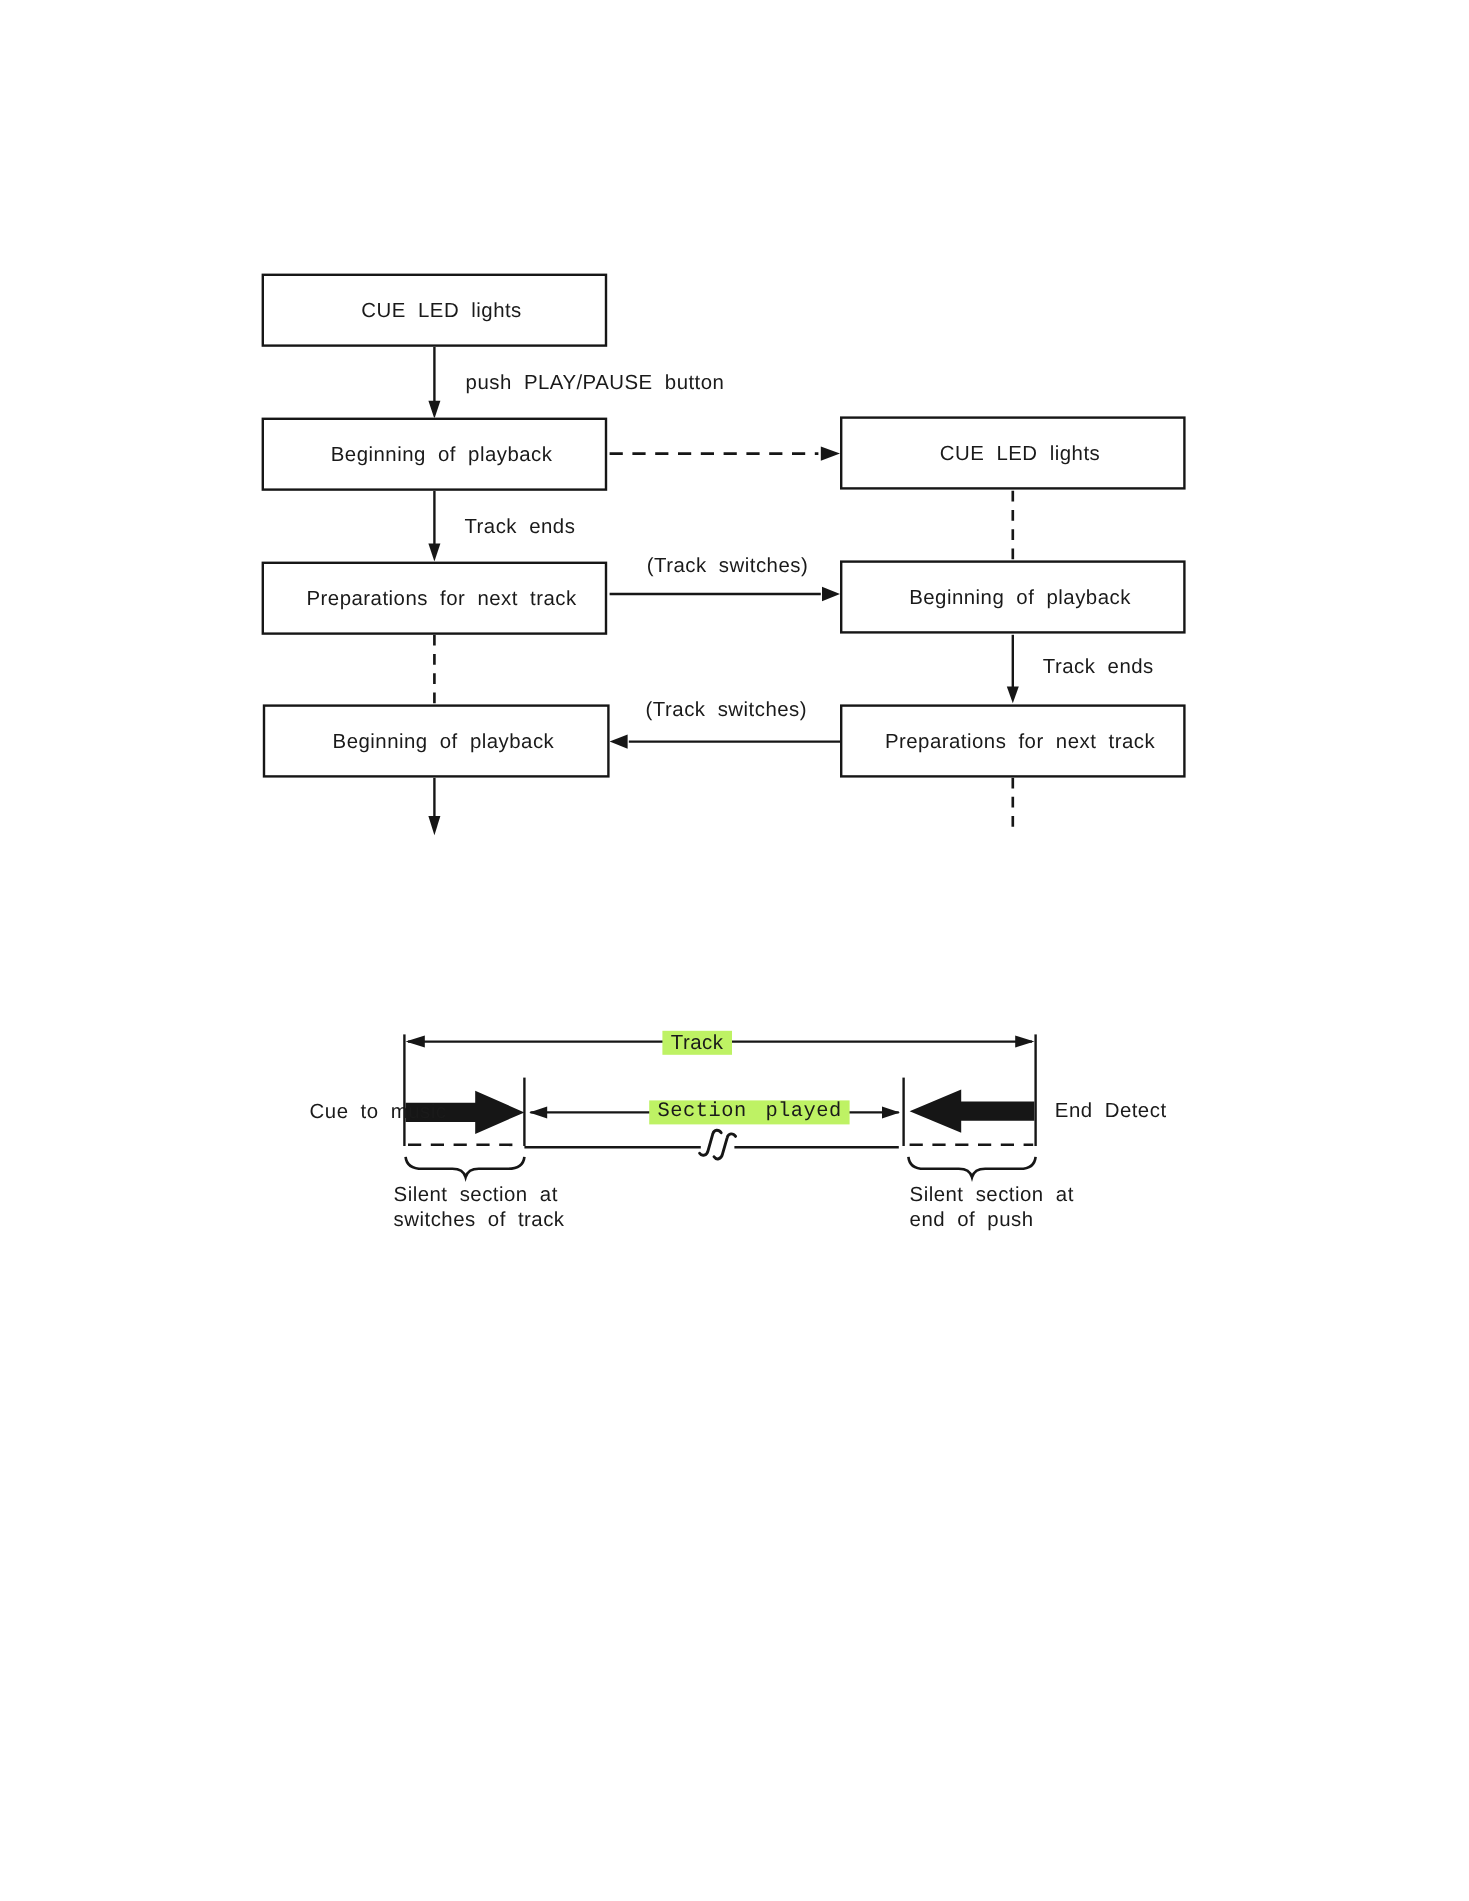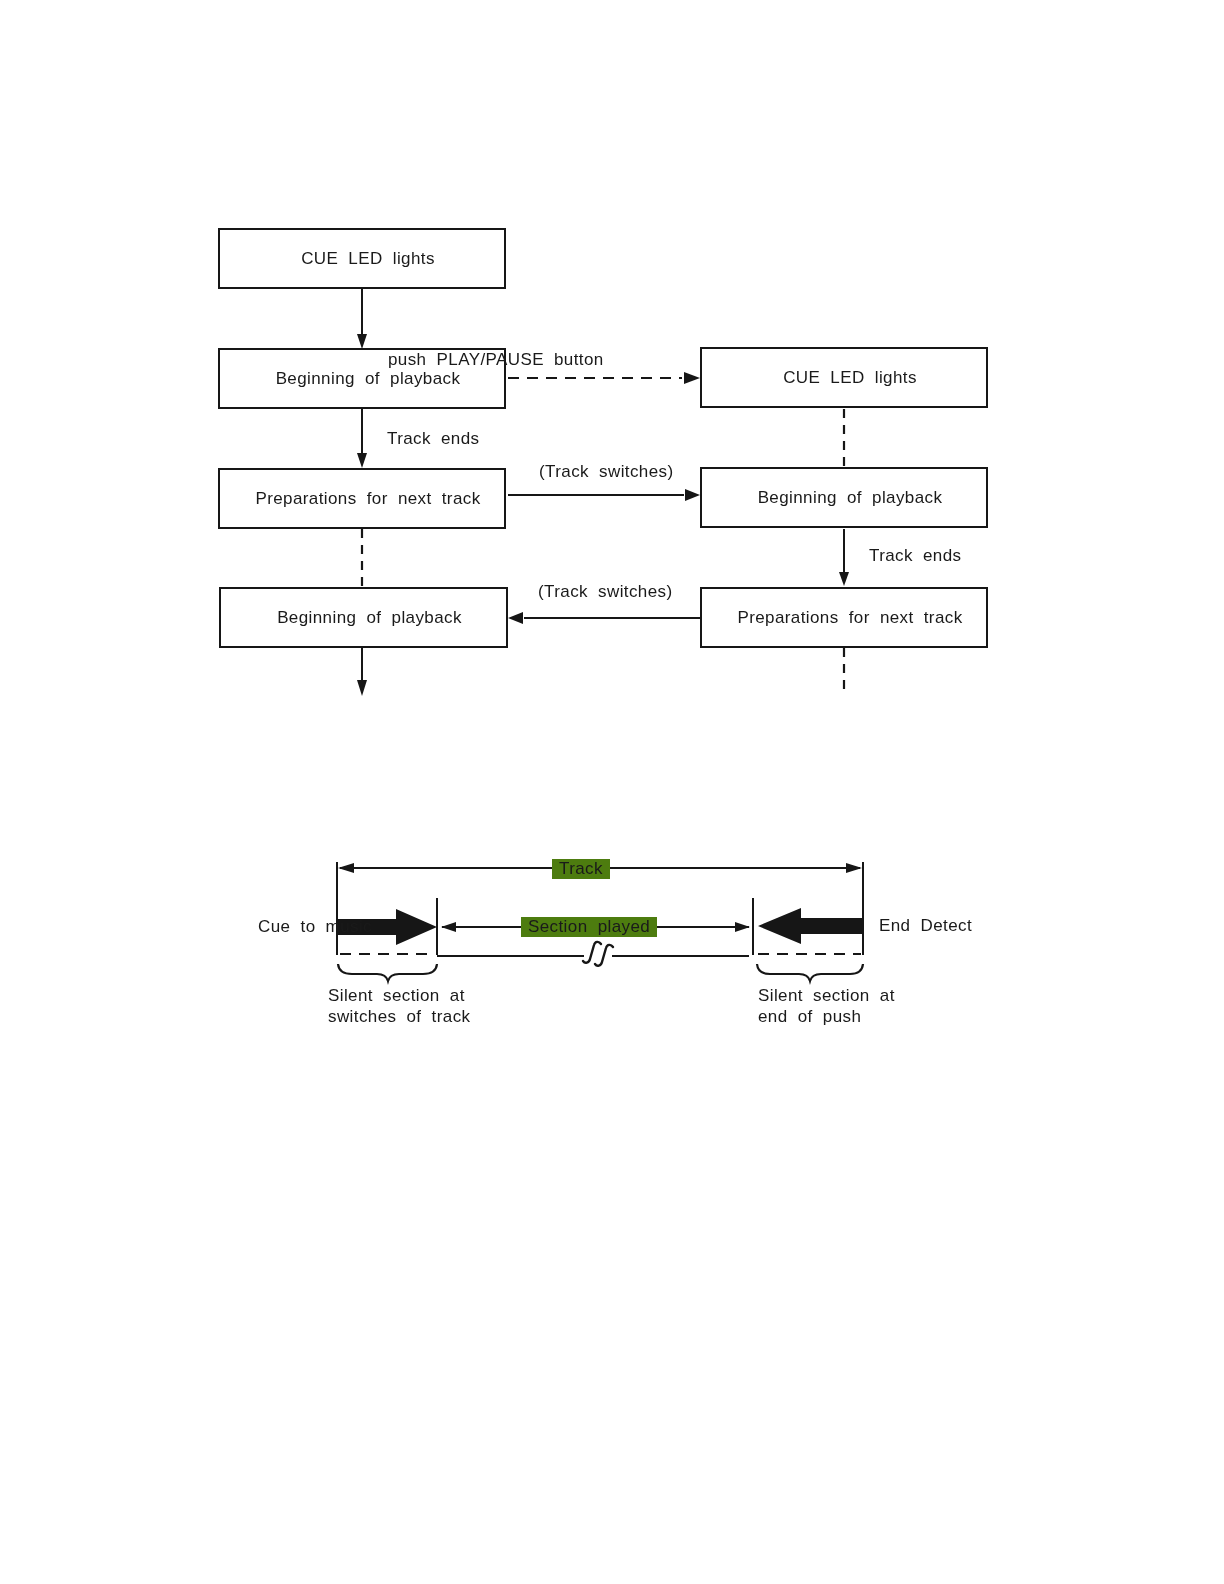--- a/index.html
+++ b/index.html
@@ -21,21 +21,21 @@
     white-space:nowrap;
     box-sizing:border-box;
     padding-left:12px;
   }
   .lbl {
     position:absolute;
     font-size:17px; letter-spacing:0.4px; word-spacing:5px;
     white-space:nowrap;
     line-height:20px;
   }
-  .lbl.on-line { background:#4d7c0f; padding:0 7px; }
+  .lbl.on-line { background:#bef264; padding:0 7px; }
   .lbl.two-line { line-height:21px; }
   svg.linework {
     position:absolute; left:0; top:0;
     width:1224px; height:1584px;
     pointer-events:none;
   }
   svg .ln   { stroke:#161616; stroke-width:2;   fill:none; }
   svg .thin { stroke:#161616; stroke-width:1.8; fill:none; }
   svg .dash-h { stroke:#161616; stroke-width:2.2; fill:none; stroke-dasharray:11 8; }
   svg .dash-v { stroke:#161616; stroke-width:2.2; fill:none; stroke-dasharray:9 7; }
@@ -145,33 +145,33 @@
     </div>
 
     <div class="box" style="left:219px; top:587px; width:289px; height:61px;">
       <span>Beginning of playback</span>
     </div>
 
     <div class="box" style="left:700px; top:587px; width:288px; height:61px;">
       <span>Preparations for next track</span>
     </div>
 
-    <div class="lbl" style="left:388px; top:309px;margin-top:41px;">push PLAY/PAUSE button</div>
+    <div class="lbl" style="left:388px; top:309px;">push PLAY/PAUSE button</div>
     <div class="lbl" style="left:387px; top:429px;">Track ends</div>
     <div class="lbl" style="left:539px; top:462px;">(Track switches)</div>
     <div class="lbl" style="left:869px; top:546px;">Track ends</div>
     <div class="lbl" style="left:538px; top:582px;">(Track switches)</div>
   </section>
 
   <section>
     <div class="lbl on-line" style="left:552px; top:859px;">Track</div>
 
     <div class="lbl" style="left:231px; top:917px;margin-left:27px;">Cue to music</div>
 
-    <div class="lbl on-line" style="left:521px; top:917px;">Section played</div>
+    <div class="lbl on-line" style="left:541px; top:917px;font-family:Liberation Mono, monospace;">Section played</div>
 
     <div class="lbl" style="left:879px; top:916px;">End Detect</div>
 
     <div class="lbl two-line" style="left:328px; top:985px;">
       <div>Silent section at</div>
       <div>switches of track</div>
     </div>
 
     <div class="lbl two-line" style="left:758px; top:985px;">
       <div>Silent section at</div>

